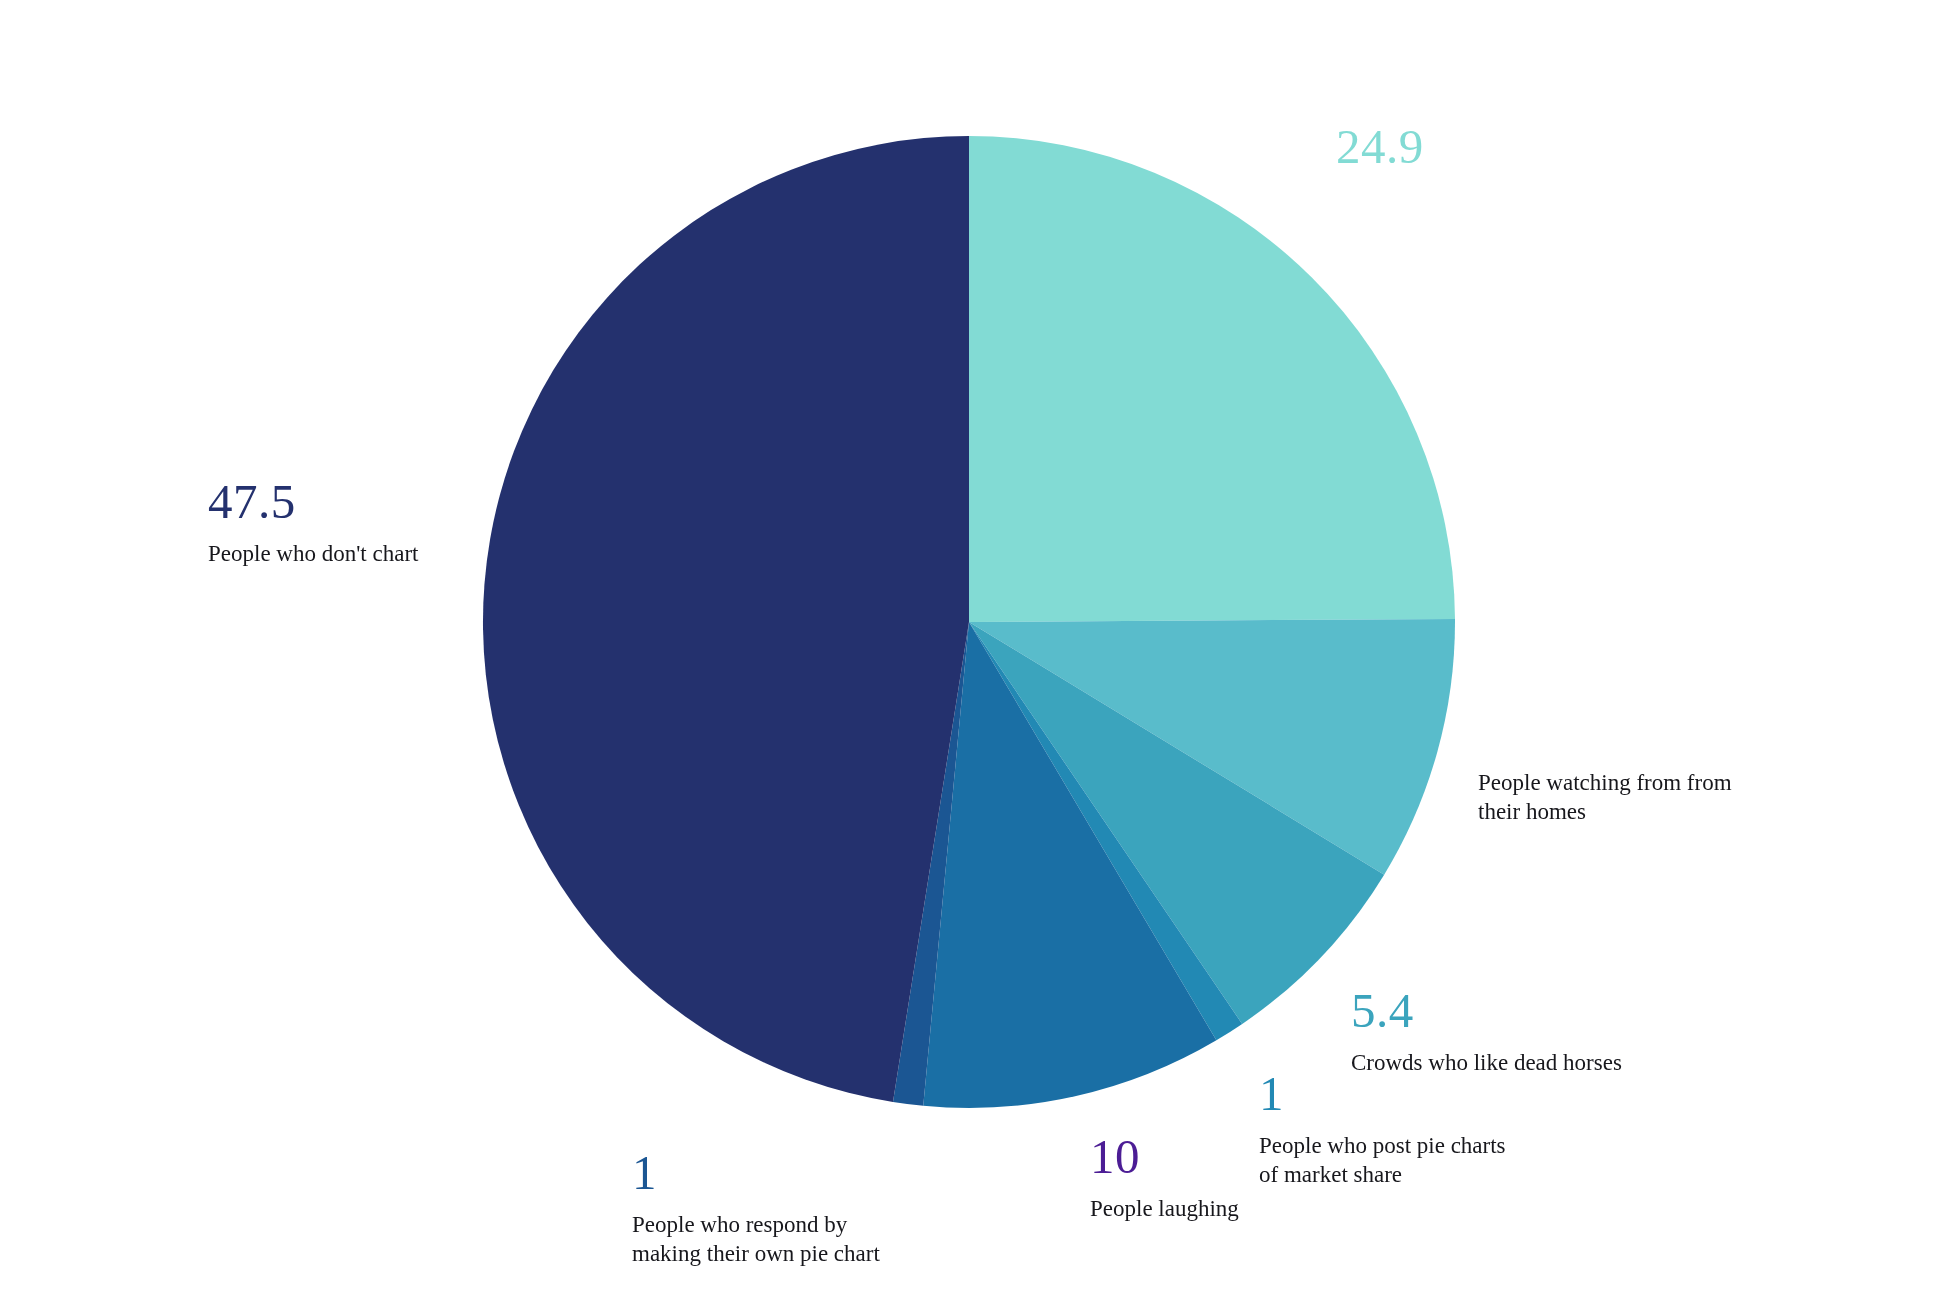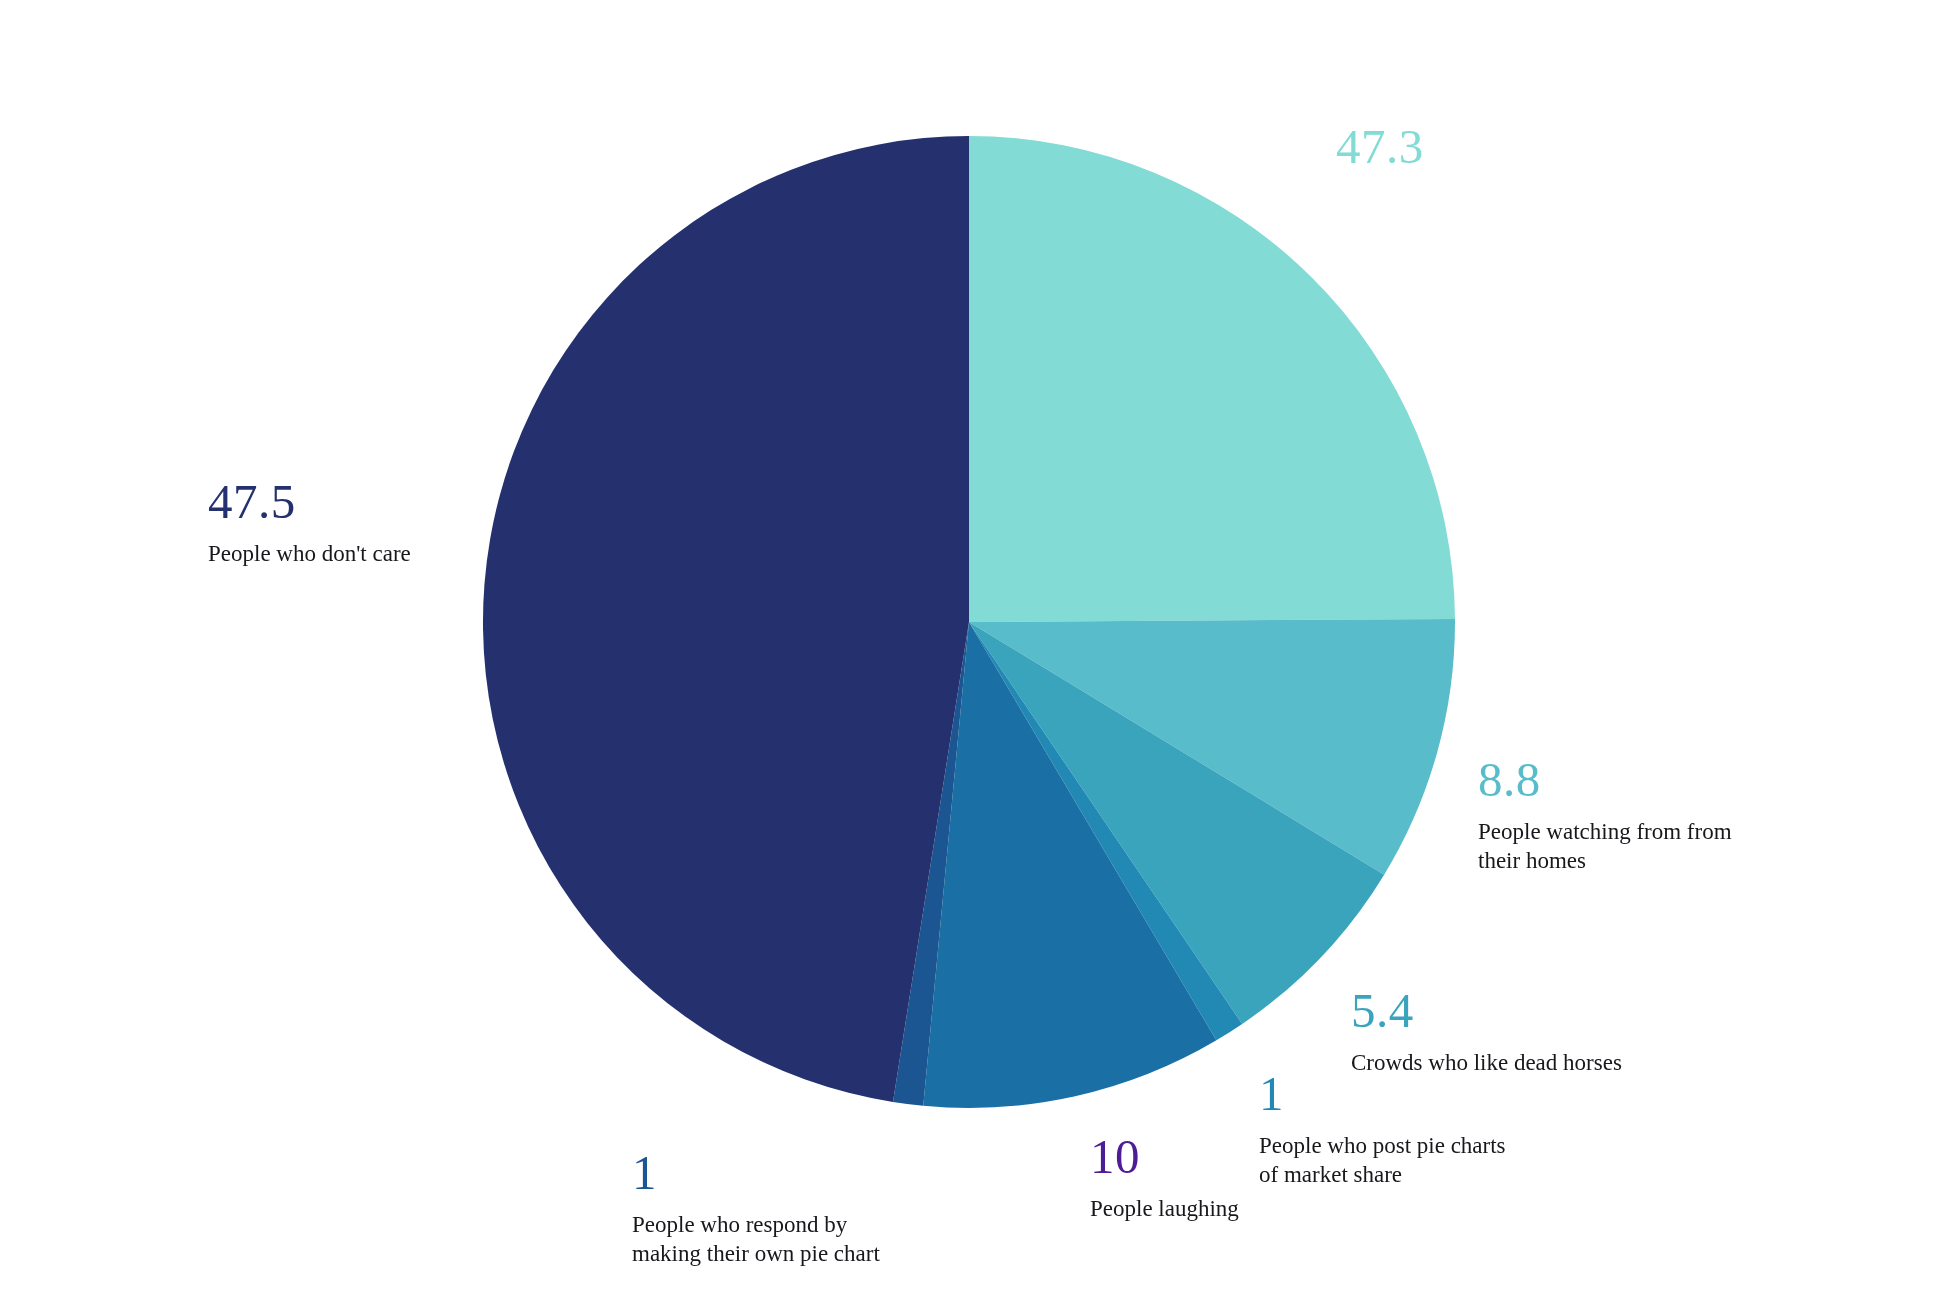--- a/index.html
+++ b/index.html
@@ -64,25 +64,24 @@
         <path d="M 969 622 L 1454.99 618.95 A 486 486 0 0 1 1384.18 874.63 Z" fill="#59bccb"></path>
         <path d="M 969 622 L 1384.18 874.63 A 486 486 0 0 1 1242.17 1023.96 Z" fill="#3ba4bd"></path>
         <path d="M 969 622 L 1242.17 1023.96 A 486 486 0 0 1 1216.39 1040.32 Z" fill="#2289b4"></path>
         <path d="M 969 622 L 1216.39 1040.32 A 486 486 0 0 1 923.26 1105.84 Z" fill="#1a6fa5"></path>
         <path d="M 969 622 L 923.26 1105.84 A 486 486 0 0 1 892.97 1102.02 Z" fill="#1b5693"></path>
         <path d="M 969 622 L 892.97 1102.02 A 486 486 0 0 1 969.00 136.00 Z" fill="#24316e"></path>
       </g>
   </svg>
 
   <div class="callout align-left" style="left:1336px; top:122px;">
-    <span class="value" style="color: rgb(130, 219, 212);">47.3</span>
+    <span class="value" style="color: rgb(130, 219, 212);">24.9</span>
   </div>
 
   <div class="callout align-left" style="left:1478px; top:755px;">
-    <span class="value" style="color: rgb(89, 188, 203);">8.8</span>
     <span class="label">People watching from from
 their homes</span>
   </div>
 
   <div class="callout align-left" style="left:1351px; top:986px;">
     <span class="value" style="color: rgb(59, 164, 189);">5.4</span>
     <span class="label">Crowds who like dead horses</span>
   </div>
 
   <div class="callout align-left" style="left:1259px; top:1069px;">
@@ -97,16 +96,16 @@
   </div>
 
   <div class="callout align-center" style="left:632px; top:1148px; width:288px;">
     <span class="value" style="color: rgb(27, 86, 147);">1</span>
     <span class="label">People who respond by
 making their own pie chart</span>
   </div>
 
   <div class="callout align-center" style="left:208px; top:477px; width:240px;">
     <span class="value" style="color: rgb(36, 49, 110);">47.5</span>
-    <span class="label">People who don't care</span>
+    <span class="label">People who don't chart</span>
   </div>
 
 </div>
 
 </body></html>

